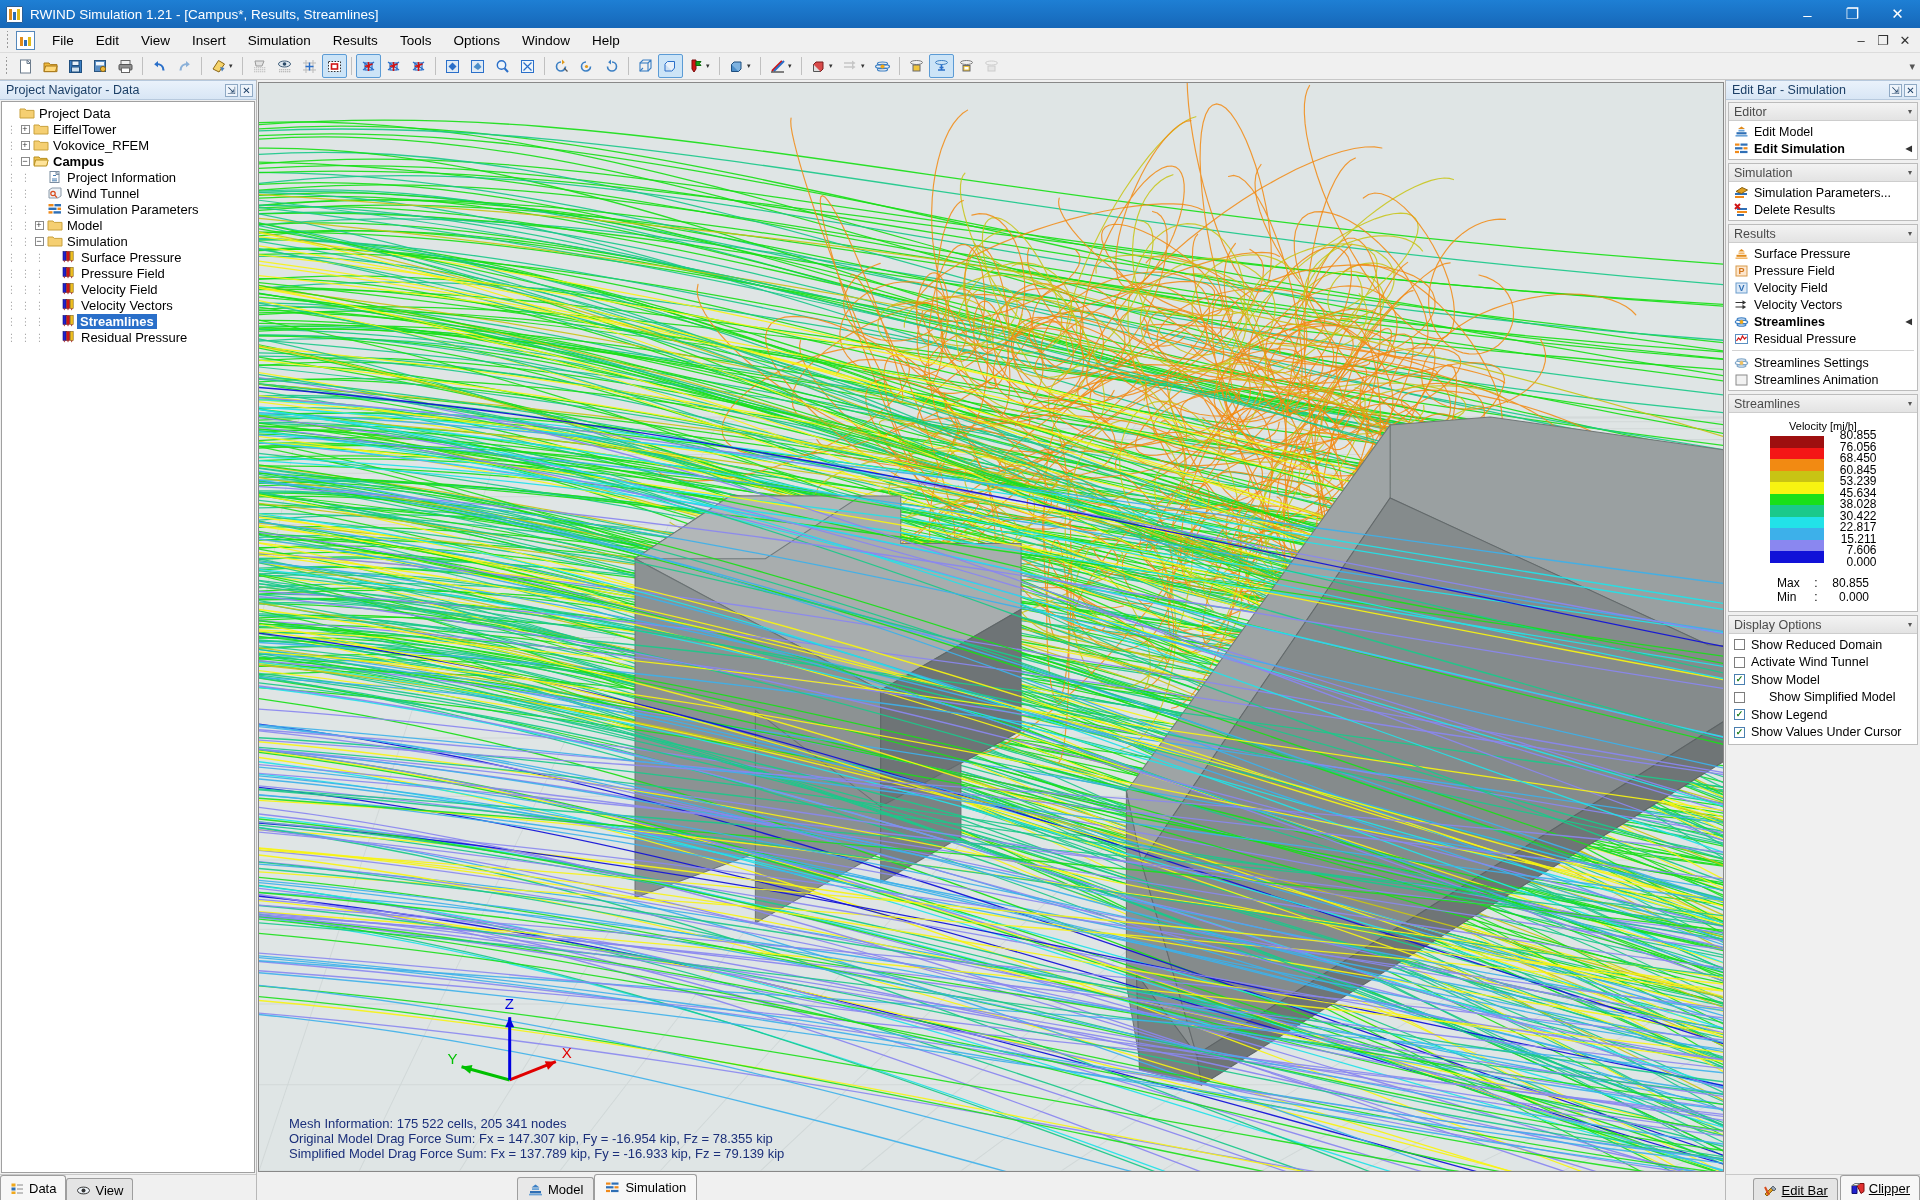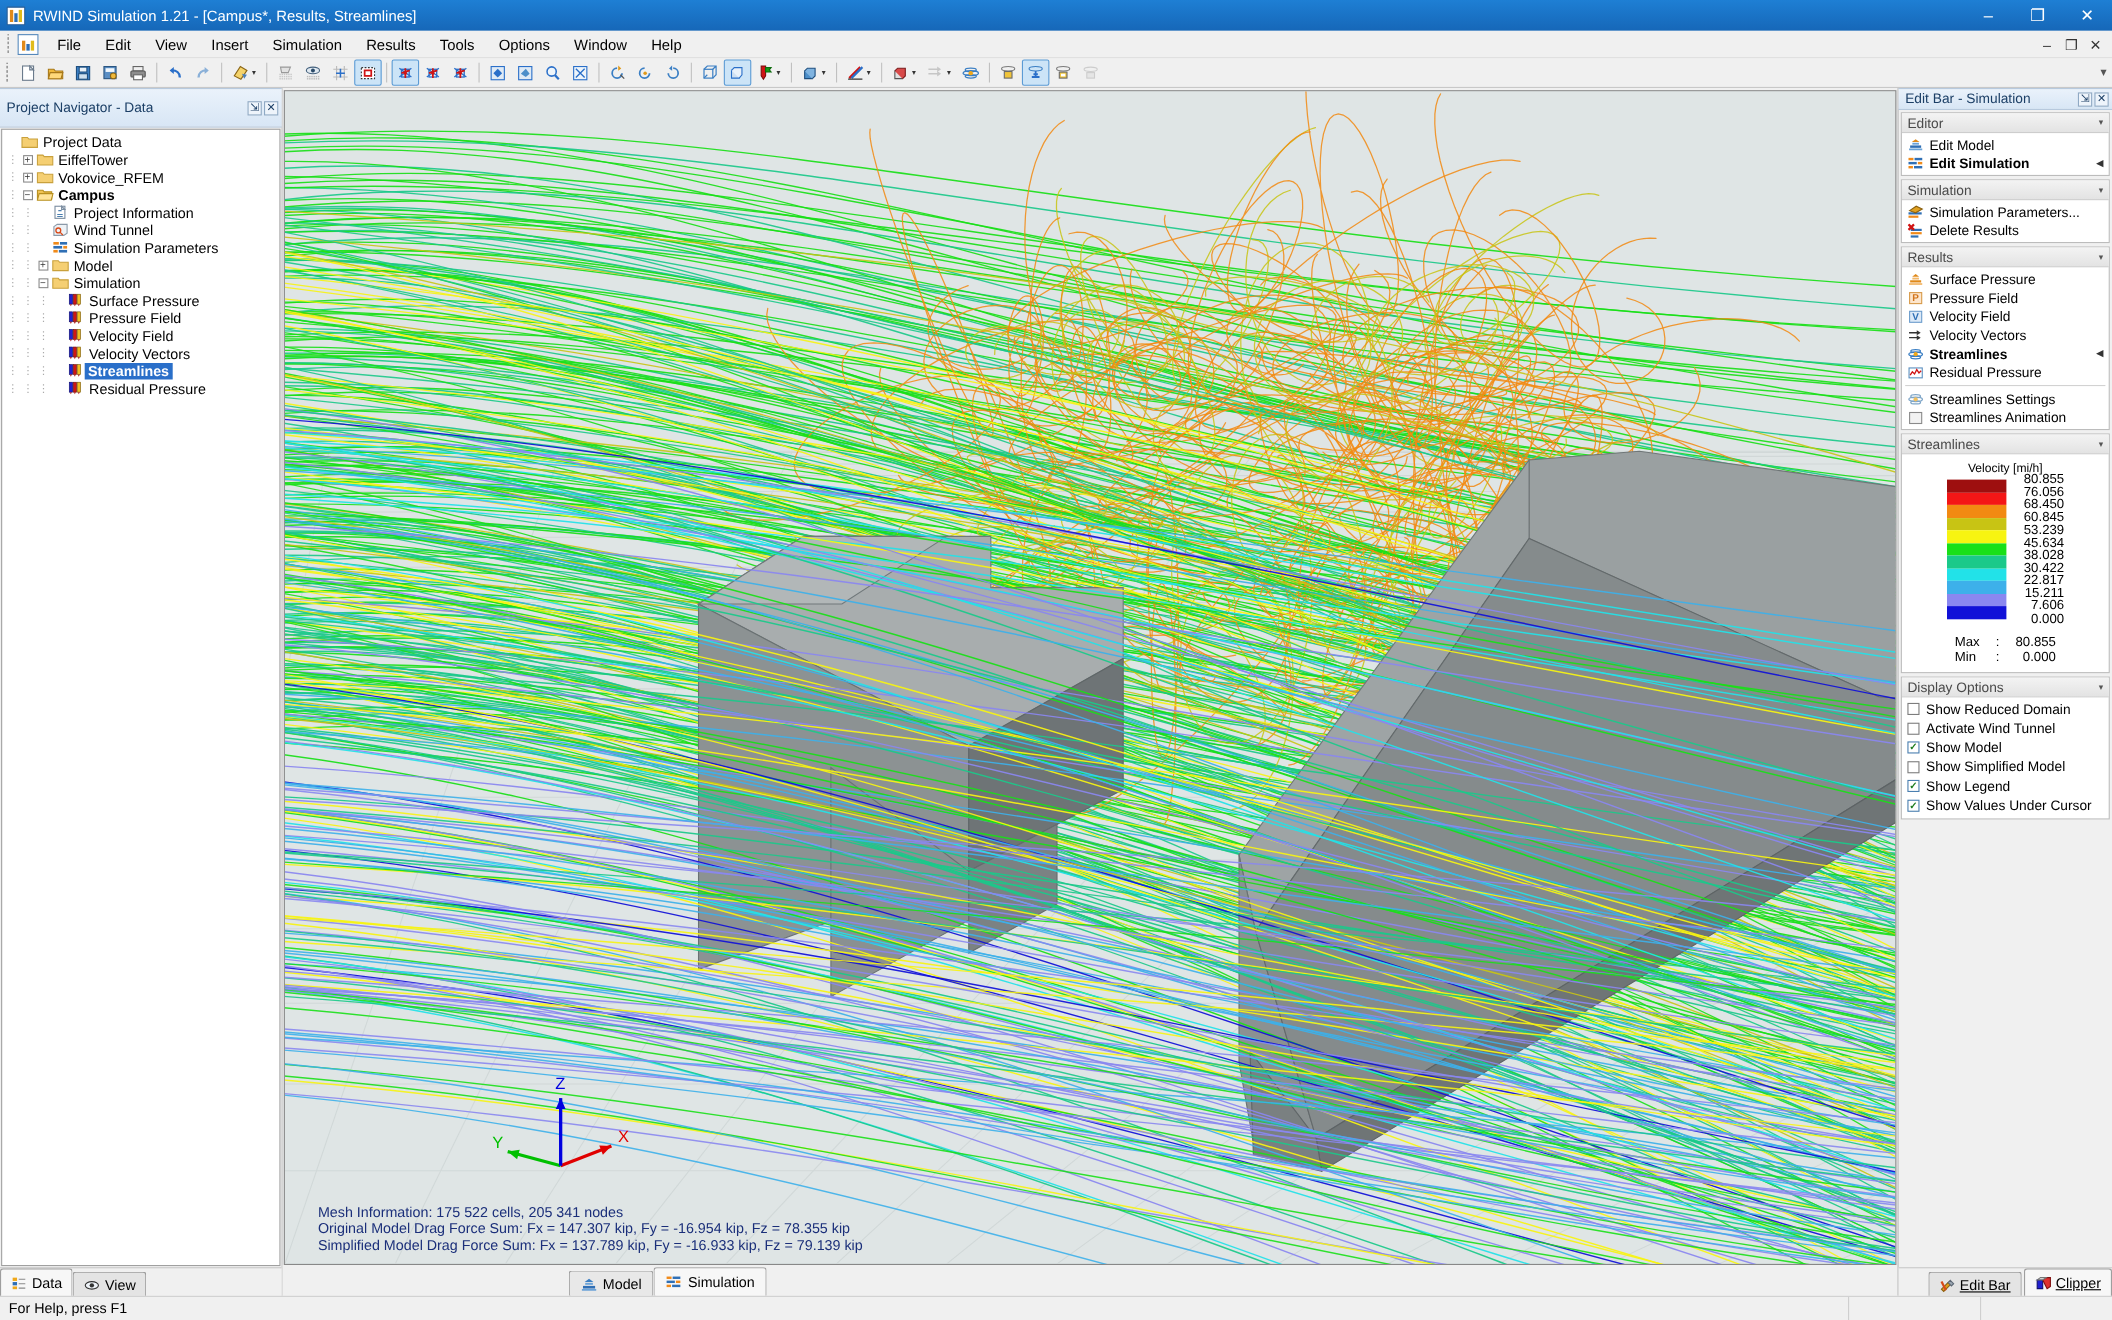--- a/index.html
+++ b/index.html
@@ -62,21 +62,21 @@
   .toolbar .tailgrip { margin-left:auto; padding-right:5px; color:#555; font-size:11px;
     display:flex; flex-direction:column; line-height:5px; }
 
   
   .body { flex:1; display:flex; min-height:0; }
 
   
   .navpanel { width:257px; flex:none; display:flex; flex-direction:column;
               background:#f0f0f0; border-right:1px solid #b8b8b8; }
   .nav-caption {
-    height:36px; background:linear-gradient(#eaf2fb,#d8e6f5);
+    height:20px; background:linear-gradient(#eaf2fb,#d8e6f5);
     border:1px solid #b7c9dd; border-left:0; border-right:0;
     display:flex; align-items:center; padding-left:6px;
     font-size:12.5px; color:#1c3f66;
   }
   .nav-caption .capbtns { margin-left:auto; display:flex; gap:2px; padding-right:3px; }
   .nav-caption .capbtns b { font-size:10px; width:13px; height:13px; line-height:12px;
     text-align:center; border:1px solid #8fa9c4; background:#eef4fb; font-weight:normal;}
   .navtree { flex:1; background:#fff; border:1px solid #a0a0a0; margin:1px; overflow:hidden;
              padding-top:3px; font-size:13px; }
   .trow { height:16px; display:flex; align-items:center; white-space:nowrap; padding-left:2px; }
@@ -1703,21 +1703,21 @@
                 <span>Show Reduced Domain</span>
               </div>
               <div class="ebrow" style="gap: 6px; height: 17.5px;">
                 <span class="chk"></span>
                 <span>Activate Wind Tunnel</span>
               </div>
               <div class="ebrow" style="gap: 6px; height: 17.5px;">
                 <span class="chk" style="border-color: rgb(74, 127, 176);">✓</span>
                 <span>Show Model</span>
               </div>
-              <div class="ebrow" style="gap: 6px; height: 17.5px;">
+              <div class="ebrow" style="gap: 24px; height: 17.5px;">
                 <span class="chk"></span>
                 <span>Show Simplified Model</span>
               </div>
               <div class="ebrow" style="gap: 6px; height: 17.5px;">
                 <span class="chk" style="border-color: rgb(74, 127, 176);">✓</span>
                 <span>Show Legend</span>
               </div>
               <div class="ebrow" style="gap: 6px; height: 17.5px;">
                 <span class="chk" style="border-color: rgb(74, 127, 176);">✓</span>
                 <span>Show Values Under Cursor</span>
@@ -1743,20 +1743,13 @@
                 <path d="M7 3.5l3-2h4v8l-3 2z" fill="#e03030" stroke="#801010"></path>
                 <path d="M2 3.5l3-2h5l-3 2z" fill="#f0f0f0" stroke="#777"></path>
               </svg>
             </span>
             <span>Clipper</span>
           </div>
         </div>
     </div>
   </div>
 
-  <div class="statusbar">
-    <span>For Help, press F1</span>
-    <span class="cells">
-        <i></i>
-        <i></i>
-      </span>
-  </div>
 </div>
 
 </body></html>

